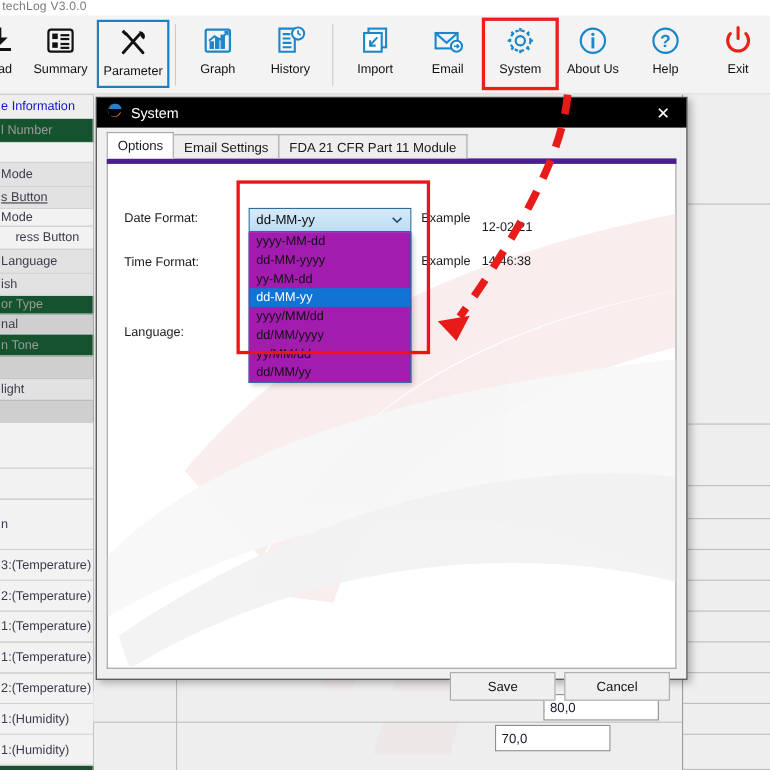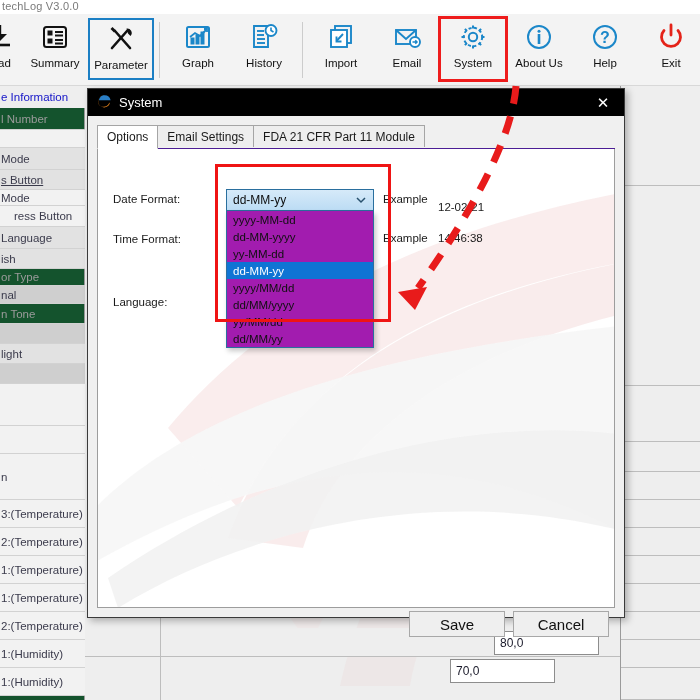--- a/index.html
+++ b/index.html
@@ -100,22 +100,22 @@
   #dlg-close {
     position:absolute; right:0; top:0; width:42px; height:27px;
     display:flex; align-items:center; justify-content:center;
     color:#ffffff; font-size:15px; cursor:pointer;
   }
 
   #dlg-body { position:relative; height:503px; padding:9px 9px 0 9px; }
 
   
   #tabstrip {
-    position:relative; height:24px; display:flex; 
-    border-bottom:1px solid #4c1d95; z-index:3;
+    position:relative; height:24px; display:flex; align-items:flex-end;
+    border-bottom:5px solid #4c1d95; z-index:3;
   }
   .tab {
     height:22px; padding:0 9px; display:flex; align-items:center;
     font-size:12px; color:#1a1a1a; background:#eeeeee;
     border:1px solid #a5a5a5; border-bottom:none; cursor:pointer;
     margin-right:-1px;
   }
   .tab.active {
     background:#ffffff; height:24px; position:relative; z-index:4;
     border-bottom:1px solid #ffffff;
@@ -162,21 +162,21 @@
     position:absolute; left:215px; top:164px; width:176px; height:158px;
     border:3px solid #ef1414; z-index:8; pointer-events:none;
   }
 
   
   #arrow-svg { position:absolute; left:0; top:0; width:700px; height:700px; pointer-events:none; z-index:9; }
 
   
   .dbtn {
     position:absolute; width:96px; height:26px; background:#efefef;
-    border:1px solid #a8a8a8; font-size:15px; color:#111;
+    border:1px solid #a8a8a8; font-size:12px; color:#111;
     display:flex; align-items:center; justify-content:center; cursor:pointer;
   }
 </style>
 </head>
 <body>
 
 <div id="app-title">techLog V3.0.0</div>
 
 <div id="toolbar">
 

